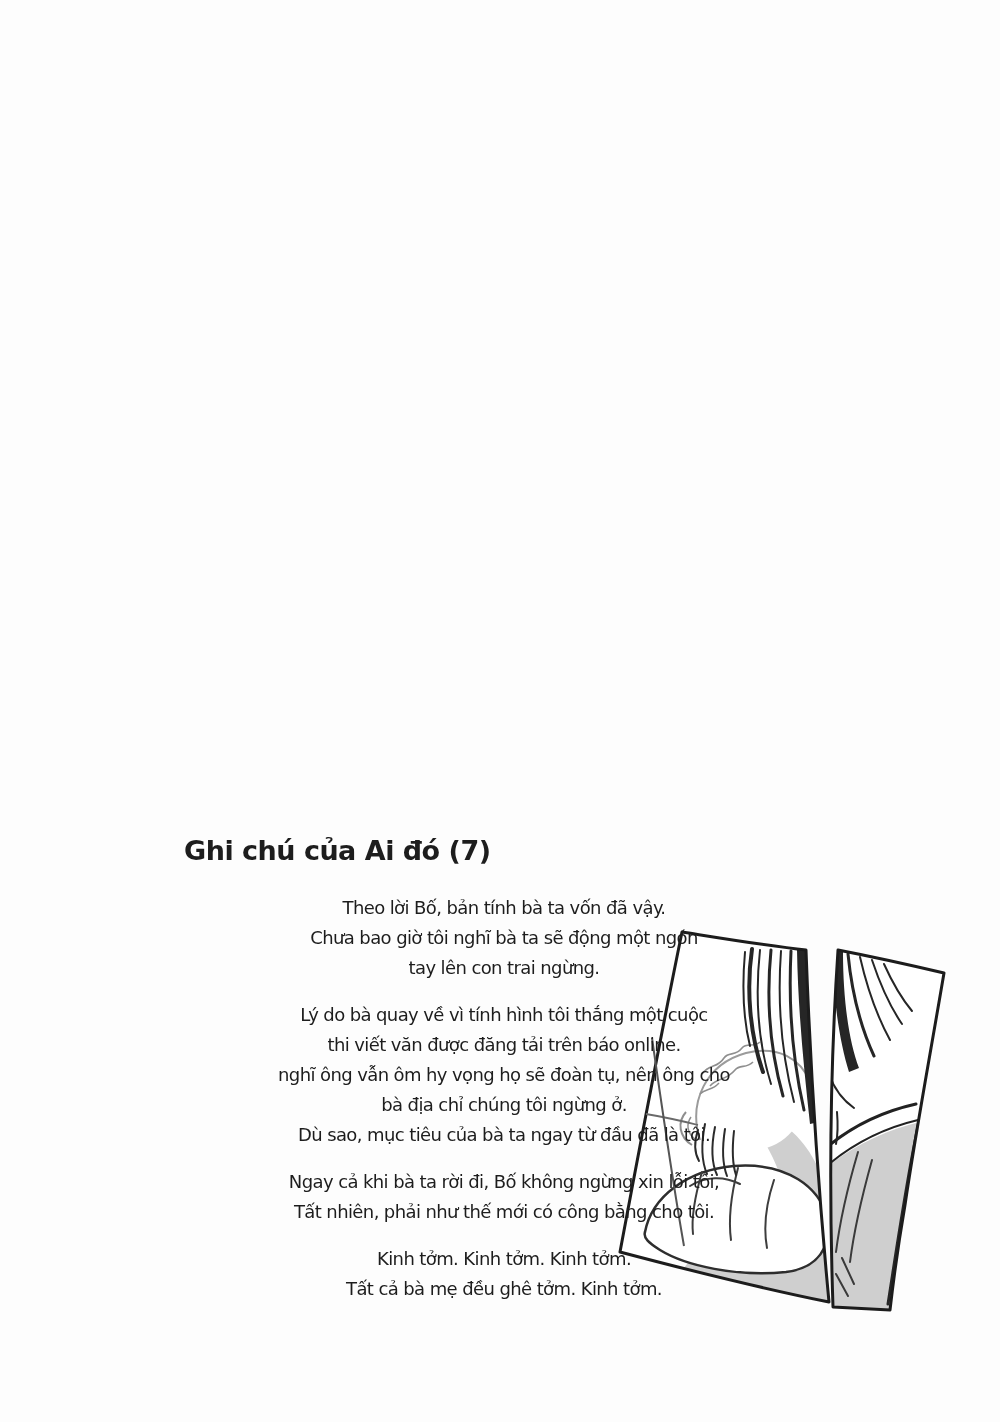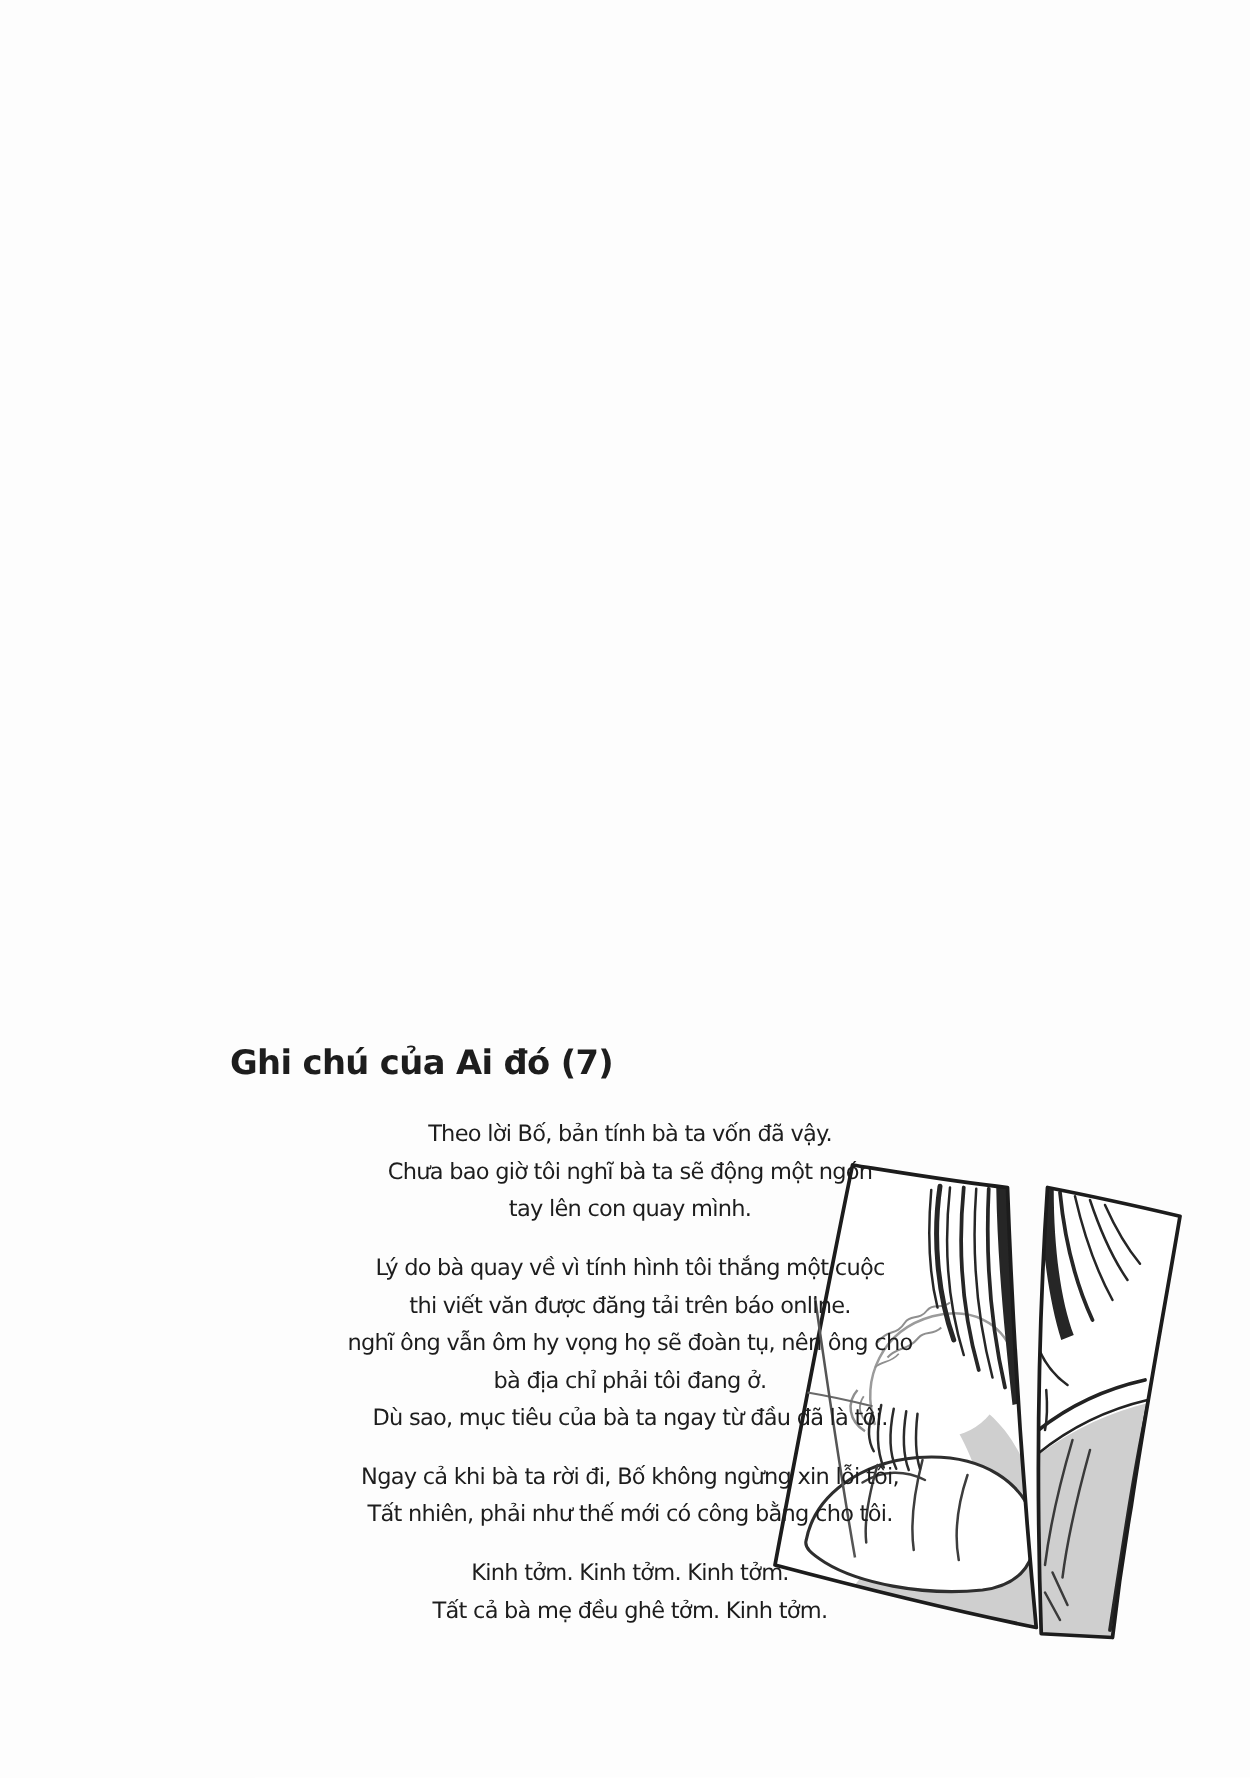--- a/index.html
+++ b/index.html
@@ -108,28 +108,28 @@
       <path fill="none" stroke="#1c1c1c" stroke-width="3" stroke-linejoin="round" d="M838,950 C874,957 910,965 944,973 C931,1050 916,1130 905,1205 C899,1240 894,1275 890,1310 C871,1309 852,1308 833,1307 C829,1190 830,1070 838,950 Z"></path>
     </g>
   </svg>
 
   <div class="text-col">
     <h1 class="note-title">Ghi chú của Ai đó (7)</h1>
 
     <div class="para">
       <div class="line">Theo lời Bố, bản tính bà ta vốn đã vậy.</div>
       <div class="line">Chưa bao giờ tôi nghĩ bà ta sẽ động một ngón</div>
-      <div class="line">tay lên con quay mình.</div>
+      <div class="line">tay lên con trai ngừng.</div>
     </div>
 
     <div class="para">
       <div class="line">Lý do bà quay về vì tính hình tôi thắng một cuộc</div>
       <div class="line">thi viết văn được đăng tải trên báo online.</div>
       <div class="line">nghĩ ông vẫn ôm hy vọng họ sẽ đoàn tụ, nên ông cho</div>
-      <div class="line">bà địa chỉ phải tôi đang ở.</div>
+      <div class="line">bà địa chỉ chúng tôi ngừng ở.</div>
       <div class="line">Dù sao, mục tiêu của bà ta ngay từ đầu đã là tôi.</div>
     </div>
 
     <div class="para">
       <div class="line">Ngay cả khi bà ta rời đi, Bố không ngừng xin lỗi tôi,</div>
       <div class="line">Tất nhiên, phải như thế mới có công bằng cho tôi.</div>
     </div>
 
     <div class="para">
       <div class="line">Kinh tởm. Kinh tởm. Kinh tởm.</div>

